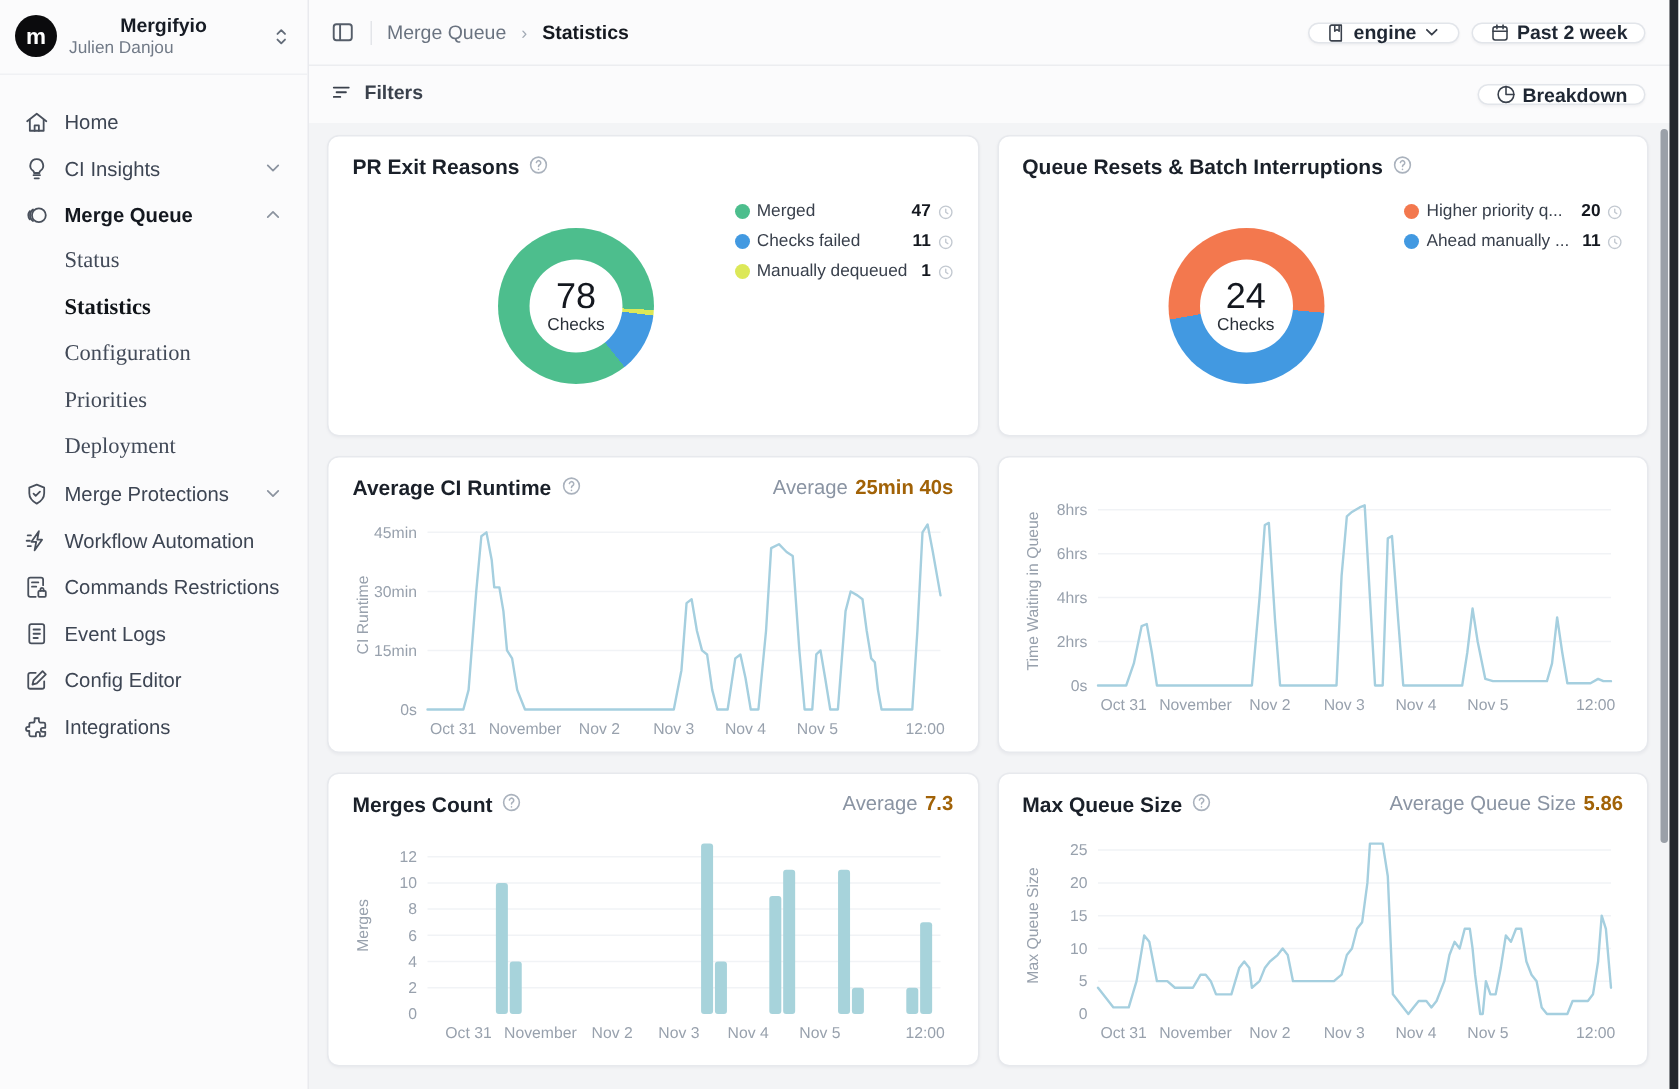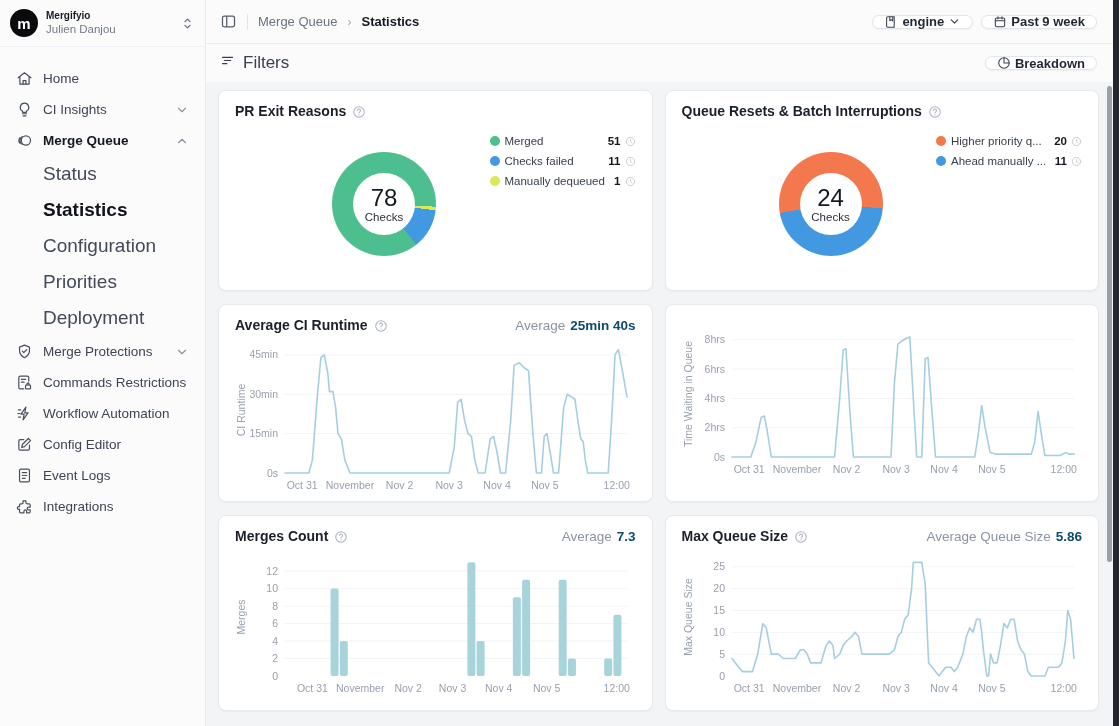--- a/index.html
+++ b/index.html
@@ -4,55 +4,55 @@
 <style>
   * { margin:0; padding:0; box-sizing:border-box; }
   html,body { width:1119px; height:726px; overflow:hidden; }
   body { font-family:"Liberation Sans", sans-serif; display:flex; background:#f3f4f6; color:#1d2430; position:relative; }
 
   
   .sidebar { width:206px; min-width:206px; background:#fbfbfc; border-right:1px solid #e9eaee; display:flex; flex-direction:column; }
   .ws { display:flex; align-items:center; gap:8px; padding:9px 10px 9px 10px; border-bottom:1px solid #f0f1f4; }
   .logo { width:28px; height:28px; border-radius:50%; background:#0b0b0d; color:#fff; font-weight:700; font-size:15px; display:flex; align-items:center; justify-content:center; }
   .ws-meta { flex:1; line-height:1.25; }
-  .ws-org { font-size:10px; font-weight:700; color:#161b24; }
+  .ws-org { font-size:13px; font-weight:700; color:#161b24;text-align:center; }
   .ws-user { font-size:11.5px; color:#717a87; }
   .unfold { color:#636c79; display:flex; }
   .nav { flex:1; padding:16px 8px 0 8px; }
   .nav-item { display:flex; align-items:center; gap:10px; padding:7px 8px; border-radius:6px; font-size:13.5px; color:#3d4553; cursor:pointer; }
   .nav-item .nicon { display:flex; color:#49505c; }
   .nav-item .chev { margin-left:auto; color:#8b939f; display:flex; }
   .nav-item.bold { font-weight:700; color:#14181f; }
-  .nav-sub { padding:7px 8px 7px 35px; font-size:19px; color:#424a58; border-radius:6px; cursor:pointer; }
+  .nav-sub { padding:7px 8px 7px 35px; font-size:15px; color:#424a58; border-radius:6px; cursor:pointer;font-family:Liberation Serif, serif; }
   .nav-sub.active { font-weight:700; color:#101419; }
   .help-row { display:flex; align-items:center; gap:10px; padding:14px 16px 20px 14px; font-size:13.5px; color:#30363f; cursor:pointer; }
   .help-row .nicon { color:#3c434e; display:flex; }
 
   
   .main { flex:1; min-width:0; display:flex; flex-direction:column; }
   .topbar { height:44px; background:#fbfbfc; border-bottom:1px solid #ecedf0; display:flex; align-items:center; padding:0 22px 0 14px; gap:10px; }
   .panel-btn { display:flex; color:#555d69; cursor:pointer; }
   .tb-divider { width:1px; height:16px; background:#e3e5e9; }
   .crumb { font-size:13px; color:#6a7380; cursor:pointer; }
   .crumb-sep { color:#a2aab5; font-size:12px; }
   .crumb-cur { font-size:13px; font-weight:700; color:#14181f; }
   .tb-right { margin-left:auto; display:flex; gap:8px; }
   .btn { display:flex; align-items:center; gap:4px; background:#fff; border:1px solid #e2e5ea; border-radius:8px; padding:0 11px; height:14px; font-size:13px; font-weight:600; color:#1f2733; cursor:pointer; box-shadow:0 1px 2px rgba(16,24,40,.05); font-family:inherit; }
   .btn .bicon { display:flex; color:#3a414c; }
   .toolbar { height:38px; display:flex; align-items:center; padding:0 22px 0 14px; background:#fbfbfc; }
-  .ghost-btn { display:flex; align-items:flex-end; gap:8px; font-size:17px; color:#3a414c; cursor:pointer; background:none; border:none; font-family:inherit; }
+  .ghost-btn { display:flex; align-items:flex-start; gap:8px; font-size:13px; color:#3a414c; cursor:pointer; background:none; border:none; font-family:inherit;font-weight:bold; }
   .toolbar .spacer { flex:1; }
 
   .content { flex:1; padding:8px 20px 0 12px; display:grid; grid-template-columns:1fr 1fr; grid-template-rows:201px 198px 196px; gap:13px 12px; align-content:start; }
   .card { background:#fff; border:1px solid #e7e9ed; border-radius:8px; padding:12px 16px; box-shadow:0 1px 2px rgba(16,24,40,.04); overflow:hidden; }
-  .card-head { display:flex; align-items:flex-end; gap:6px; }
+  .card-head { display:flex; align-items:flex-start; gap:6px; }
   .card-title { font-size:14px; font-weight:700; color:#1a2029; }
   .qicon { display:flex; color:#aab2bd; cursor:pointer; }
   .avg { margin-left:auto; font-size:13.5px; color:#8a94a3; }
-  .avg b { color:#0c4a6e; font-weight:700; margin-left:5px; }
+  .avg b { color:#a16207; font-weight:700; margin-left:5px; }
 
   
   .donut-row { display:flex; margin-top:10px; }
   .donut-wrap { margin-left:97px; margin-top:23px; position:relative; width:104px; height:104px; }
   .donut { width:104px; height:104px; border-radius:50%; }
   .hole { position:absolute; inset:0; margin:auto; width:62px; height:62px; border-radius:50%; background:#fff; display:flex; flex-direction:column; align-items:center; justify-content:center; }
   .hole .num { font-size:24px; font-weight:500; color:#14181f; line-height:1.05; }
   .hole .lbl { font-size:11.5px; color:#2a3038; }
   .legend { margin-left:auto; width:146px; margin-top:2px; }
   .legend-row { display:grid; grid-template-columns:15px 1fr auto 15px; align-items:center; height:20px; cursor:pointer; }
@@ -143,59 +143,59 @@
       <span>Merge Protections</span>
       <span class="chev">
           <svg width="14" height="14" viewBox="0 0 24 24" fill="none" stroke="currentColor" stroke-width="2" stroke-linecap="round" stroke-linejoin="round">
             <path d="M6 9l6 6 6-6"></path>
           </svg>
         </span>
     </div>
     <div class="nav-item">
       <span class="nicon">
           <svg width="17" height="17" viewBox="0 0 24 24" fill="none" stroke="currentColor" stroke-width="1.7" stroke-linecap="round" stroke-linejoin="round">
+            <path d="M14 3L7 13h4.5L10 21l7-10h-4.5z"></path>
+            <path d="M3.5 7h3"></path>
+            <path d="M2.5 12h3"></path>
+            <path d="M3.5 17h3"></path>
+          </svg>
+        </span>
+      <span>Workflow Automation</span>
+    </div>
+    <div class="nav-item">
+      <span class="nicon">
+          <svg width="17" height="17" viewBox="0 0 24 24" fill="none" stroke="currentColor" stroke-width="1.7" stroke-linecap="round" stroke-linejoin="round">
             <path d="M18 10V5a2 2 0 0 0-2-2H6a2 2 0 0 0-2 2v14a2 2 0 0 0 2 2h5"></path>
             <path d="M7.5 7.5h6"></path>
             <path d="M7.5 11.5h4"></path>
             <rect x="13.5" y="15.5" width="7" height="5.5" rx="1"></rect>
             <path d="M15.5 15.5v-1.5a1.5 1.5 0 0 1 3 0v1.5"></path>
           </svg>
         </span>
       <span>Commands Restrictions</span>
     </div>
     <div class="nav-item">
       <span class="nicon">
           <svg width="17" height="17" viewBox="0 0 24 24" fill="none" stroke="currentColor" stroke-width="1.7" stroke-linecap="round" stroke-linejoin="round">
-            <path d="M14 3L7 13h4.5L10 21l7-10h-4.5z"></path>
-            <path d="M3.5 7h3"></path>
-            <path d="M2.5 12h3"></path>
-            <path d="M3.5 17h3"></path>
-          </svg>
-        </span>
-      <span>Workflow Automation</span>
-    </div>
-    <div class="nav-item">
-      <span class="nicon">
-          <svg width="17" height="17" viewBox="0 0 24 24" fill="none" stroke="currentColor" stroke-width="1.7" stroke-linecap="round" stroke-linejoin="round">
-            <path d="M11 5H6a2 2 0 0 0-2 2v11a2 2 0 0 0 2 2h11a2 2 0 0 0 2-2v-5"></path>
-            <path d="M17.5 3.5l3 3L12 15l-4 1 1-4z"></path>
-          </svg>
-        </span>
-      <span>Config Editor</span>
-    </div>
-    <div class="nav-item">
-      <span class="nicon">
-          <svg width="17" height="17" viewBox="0 0 24 24" fill="none" stroke="currentColor" stroke-width="1.7" stroke-linecap="round" stroke-linejoin="round">
             <rect x="5" y="3" width="14" height="18" rx="2"></rect>
             <path d="M9 8h6"></path>
             <path d="M9 12h6"></path>
             <path d="M9 16h4"></path>
           </svg>
         </span>
       <span>Event Logs</span>
+    </div>
+    <div class="nav-item">
+      <span class="nicon">
+          <svg width="17" height="17" viewBox="0 0 24 24" fill="none" stroke="currentColor" stroke-width="1.7" stroke-linecap="round" stroke-linejoin="round">
+            <path d="M11 5H6a2 2 0 0 0-2 2v11a2 2 0 0 0 2 2h11a2 2 0 0 0 2-2v-5"></path>
+            <path d="M17.5 3.5l3 3L12 15l-4 1 1-4z"></path>
+          </svg>
+        </span>
+      <span>Config Editor</span>
     </div>
     <div class="nav-item">
       <span class="nicon">
           <svg width="17" height="17" viewBox="0 0 24 24" fill="none" stroke="currentColor" stroke-width="1.7" stroke-linecap="round" stroke-linejoin="round">
             <path d="M10 4h4v2.3a1.9 1.9 0 0 0 1.9 1.9H18.5a1.5 1.5 0 0 1 1.5 1.5V13h-2.3a1.9 1.9 0 0 0 0 3.8H20v2.7a1.5 1.5 0 0 1-1.5 1.5H15v-2.3a1.9 1.9 0 0 0-3.8 0V21H6.5A1.5 1.5 0 0 1 5 19.5V16H3.8a1.9 1.9 0 0 1 0-3.8H5V9.7a1.5 1.5 0 0 1 1.5-1.5H8.1A1.9 1.9 0 0 0 10 6.3z"></path>
           </svg>
         </span>
       <span>Integrations</span>
     </div>
   </nav>
@@ -232,21 +232,21 @@
       </button>
       <button class="btn">
         <span class="bicon">
             <svg width="14" height="14" viewBox="0 0 24 24" fill="none" stroke="currentColor" stroke-width="1.8" stroke-linecap="round" stroke-linejoin="round">
               <rect x="4" y="5" width="16" height="15" rx="2.5"></rect>
               <path d="M4 10h16"></path>
               <path d="M8.5 3v4"></path>
               <path d="M15.5 3v4"></path>
             </svg>
           </span>
-        <span>Past 9 week</span>
+        <span>Past 2 week</span>
       </button>
     </div>
   </div>
 
   <div class="toolbar">
     <button class="ghost-btn">
       <span class="bicon"><svg width="15" height="15" viewBox="0 0 24 24" fill="none" stroke="currentColor" stroke-width="1.9" stroke-linecap="round">
             <path d="M4 7h16"></path>
             <path d="M7 12h10"></path>
             <path d="M4 17h7"></path>
@@ -283,21 +283,21 @@
           <div class="donut" style="background: conic-gradient(from 97deg, rgb(66, 153, 225) 0deg, rgb(66, 153, 225) 44.49deg, rgb(77, 190, 141) 44.49deg, rgb(77, 190, 141) 355.96deg, rgb(220, 232, 88) 355.96deg, rgb(220, 232, 88) 360deg);"></div>
           <div class="hole">
             <div class="num">78</div>
             <div class="lbl">Checks</div>
           </div>
         </div>
         <div class="legend">
           <div class="legend-row">
             <span class="swatch" style="background: rgb(77, 190, 141);"></span>
             <span class="legend-label">Merged</span>
-            <span class="legend-val">51</span>
+            <span class="legend-val">47</span>
             <span class="licon">
                 <svg width="11" height="11" viewBox="0 0 24 24" fill="none" stroke="currentColor" stroke-width="2" stroke-linecap="round">
                   <circle cx="12" cy="12" r="9"></circle>
                   <path d="M12 7.5V12l3 2"></path>
                 </svg>
               </span>
           </div>
           <div class="legend-row">
             <span class="swatch" style="background: rgb(66, 153, 225);"></span>
             <span class="legend-label">Checks failed</span>

